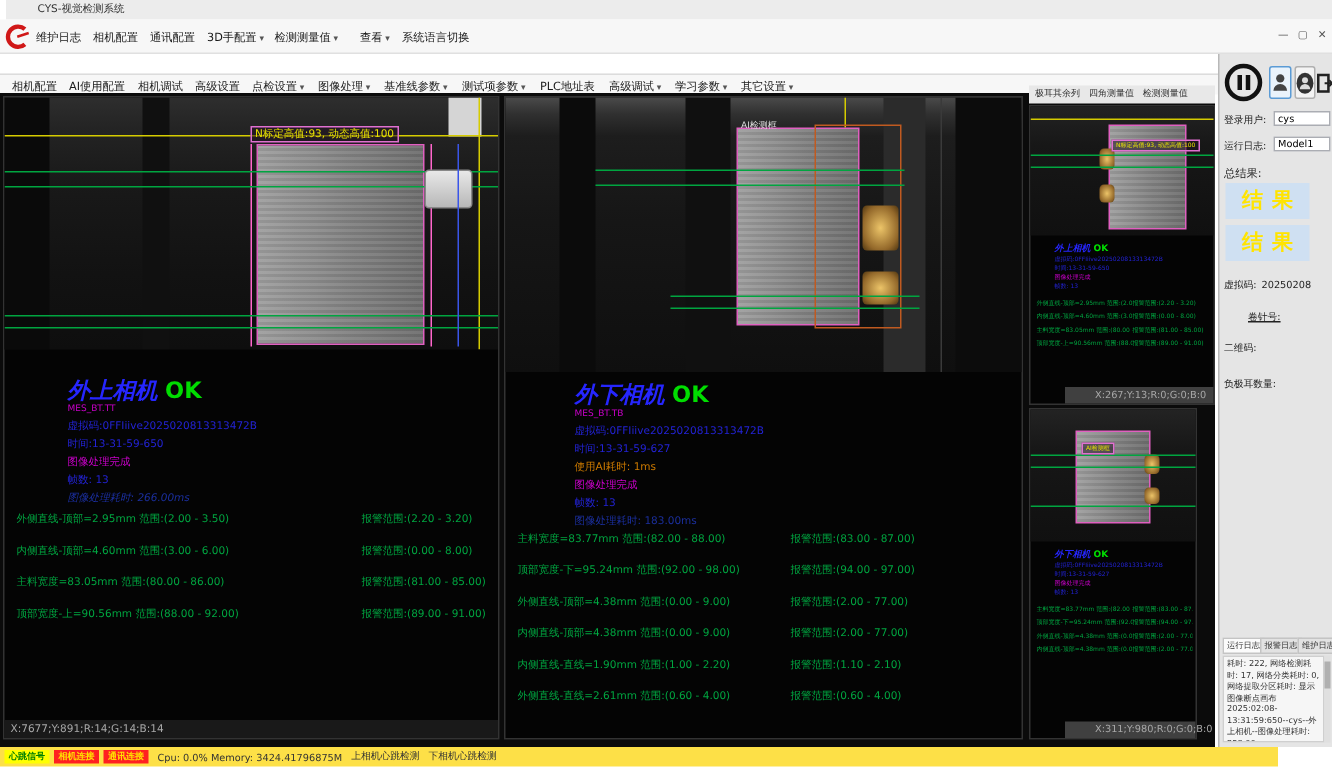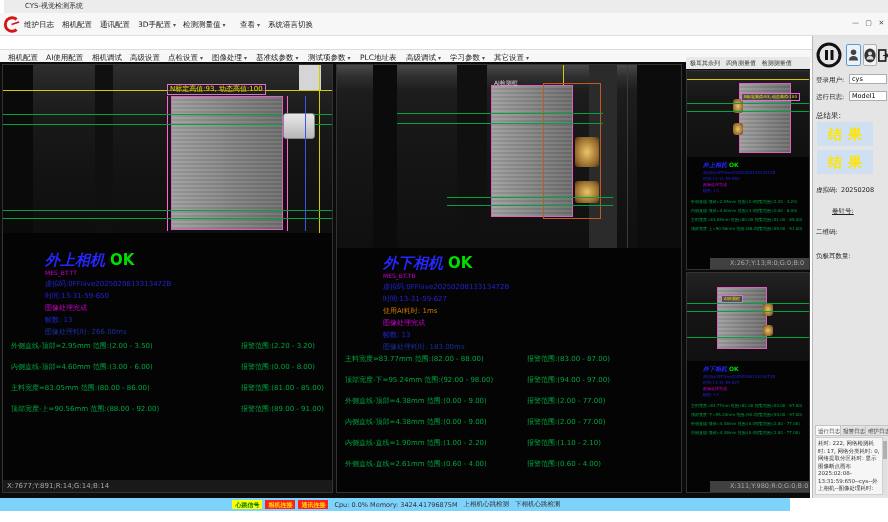--- a/index.html
+++ b/index.html
@@ -75,22 +75,22 @@
   .tool-btn.sel{border:1px solid #5b9bd5;background:#eaf3fb;}
   .log-tab{position:absolute;font-size:5.5px;color:#333;background:#e2e2e2;border:1px solid #c4c4c4;
            height:11px;line-height:10px;padding:0 2px;box-sizing:border-box;white-space:nowrap;}
   .log-tab.sel{background:#fbfbfb;}
   #log-text{position:absolute;left:2px;top:401px;width:68px;height:58px;background:#f6f6f6;
             border:1px solid #cfcfcf;font-size:5.5px;line-height:7.5px;color:#333;padding:2px;
             box-sizing:border-box;overflow:hidden;}
   #log-scroll{position:absolute;right:1px;top:401px;width:4px;height:58px;background:#e0e0e0;}
   #log-thumb{position:absolute;left:0;top:4px;width:4px;height:18px;background:#b0b0b0;}
   
-  #statusbar{position:absolute;left:0;top:498px;width:790px;height:13px;background:#7dd3fc;
-             display:flex;align-items:center;font-size:6.5px;color:#333;justify-content:center;}
+  #statusbar{position:absolute;left:0;top:498px;width:852px;height:13px;background:#fde047;
+             display:flex;align-items:center;font-size:6.5px;color:#333;}
   .badge{margin-left:3px;padding:1px 3px;font-weight:bold;font-size:6px;line-height:7px;}
   .badge.yellow{background:#ffff00;color:#008000;}
   .badge.red{background:#ff2020;color:#ffe000;}
   .sb-text{margin-left:6px;white-space:nowrap;}
 </style>
 </head>
 <body>
 
 <div id="stage">
 
@@ -153,21 +153,21 @@
     </div>
     <div class="abs" style="left:0;top:168px;right:0;bottom:12px;">
       <div class="cam-title" style="left:42px;top:18px;">
         <span>外上相机</span><span class="cam-ok">OK</span>
       </div>
       <div class="il t-mag" style="left:42px;top:36px;font-size:6px;">MES_BT.TT</div>
       <div class="il t-blue" style="left:42px;top:46px;">虚拟码:0FFIiive2025020813313472B</div>
       <div class="il t-blue" style="left:42px;top:58px;">时间:13-31-59-650</div>
       <div class="il t-mag" style="left:42px;top:70px;">图像处理完成</div>
       <div class="il t-blue" style="left:42px;top:82px;">帧数: 13</div>
-      <div class="il t-dkblue" style="left:42px;top:94px;">图像处理耗时: 266.00ms</div>
+      <div class="il t-dkblue" style="left:42px;top:94px;font-style:italic;">图像处理耗时: 266.00ms</div>
       <div class="meas-row" style="top:108px;">
         <span class="m">外侧直线-顶部=2.95mm 范围:(2.00 - 3.50)</span>
         <span class="a">报警范围:(2.20 - 3.20)</span>
       </div>
       <div class="meas-row" style="top:129px;">
         <span class="m">内侧直线-顶部=4.60mm 范围:(3.00 - 6.00)</span>
         <span class="a">报警范围:(0.00 - 8.00)</span>
       </div>
       <div class="meas-row" style="top:150px;">
         <span class="m">主料宽度=83.05mm 范围:(80.00 - 86.00)</span>
@@ -274,21 +274,21 @@
         <span class="a">报警范围:(81.00 - 85.00)</span>
       </div>
       <div class="mini-row" style="top:69px;">
         <span class="m">顶部宽度-上=90.56mm 范围:(88.00 - 92.00)</span>
         <span class="a">报警范围:(89.00 - 91.00)</span>
       </div>
     </div>
     <div class="mini-coord">X:267;Y:13;R:0;G:0;B:0</div>
   </div>
 
-  <div class="panel" style="left:686px;top:272px;width:124px;height:221px;">
+  <div class="panel" style="left:686px;top:272px;width:112px;height:221px;">
     <div class="imgarea" style="height:88px;background:linear-gradient(180deg,#232323 0%,#171717 30%,#101010 100%);">
       <div class="cell" style="left:30px;top:14px;width:50px;height:62px;"></div>
       <div class="gold" style="left:76px;top:30px;width:10px;height:13px;"></div>
       <div class="gold" style="left:76px;top:52px;width:10px;height:11px;"></div>
       <div class="hline g" style="left:0;top:30px;width:124px;"></div>
       <div class="hline g" style="left:0;top:38px;width:124px;"></div>
       <div class="hline g" style="left:0;top:64px;width:124px;"></div>
       <div class="ovl-label" style="left:34px;top:22px;font-size:4px;line-height:6px;">AI检测框</div>
     </div>
     <div class="abs" style="left:0;top:88px;right:0;bottom:11px;">

